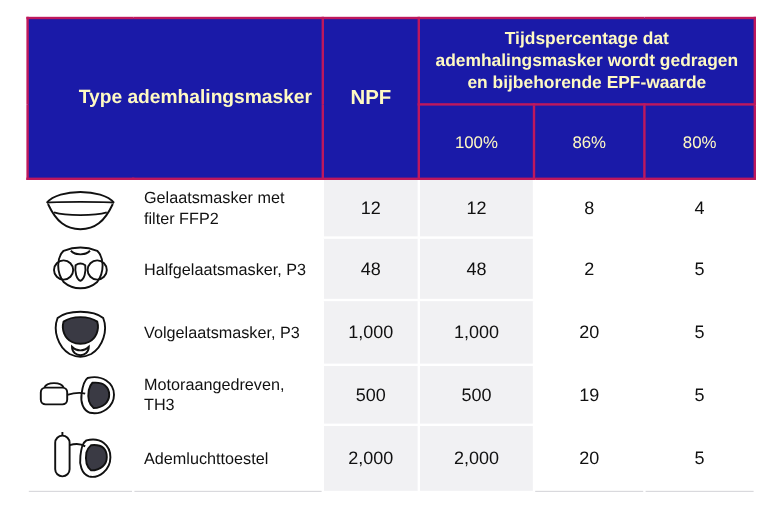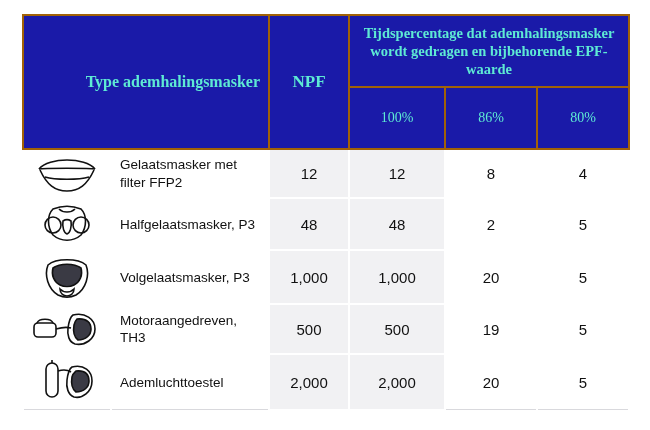--- a/index.html
+++ b/index.html
@@ -23,26 +23,25 @@
   }
   table.rpt {
     border-collapse: collapse;
     table-layout: fixed;
     width: 606px;
     margin: 0;
   }
   
   .hd {
     background: #1a1aa8;
-    color: #5eead4;
+    color: #fef9c3;
     text-align: center;
     vertical-align: middle;
     font-weight: bold;
-    border: 2px solid #a16207;
-    font-family: Liberation Serif, serif;
+    border: 2px solid #be185d;
   }
   .hd-type {
     font-size: 16px;
     padding: 6px 8px;
     text-align: right;
   }
   .hd-npf {
     font-size: 17px;
     padding: 6px 0;
   }

